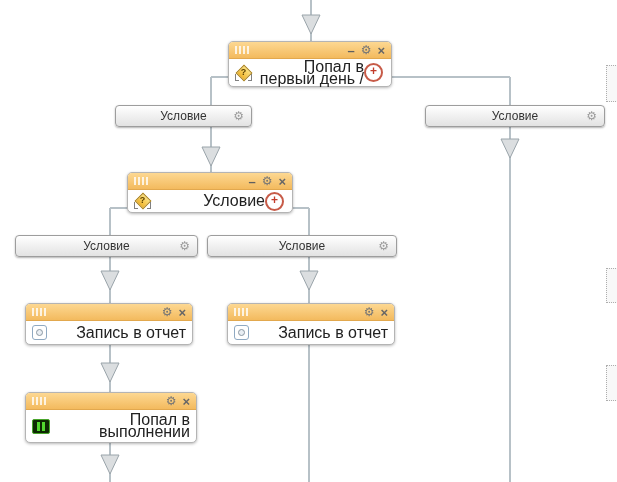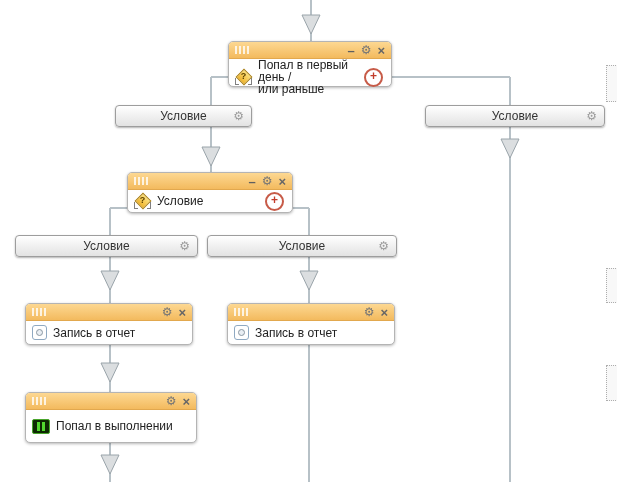--- a/index.html
+++ b/index.html
@@ -14,21 +14,21 @@
          border-bottom:1px solid #e2a84e;border-radius:4px 4px 0 0;display:flex;align-items:center;
          padding:0 6px;}
   .handle{display:flex;gap:2px;align-items:center;cursor:move;}
   .handle i{display:block;width:2px;height:8px;background:rgba(255,255,255,.78);}
   .hdr-controls{margin-left:auto;display:flex;align-items:center;gap:6px;}
   .hdr-btn{font-size:11px;line-height:15px;color:#6e6e6e;cursor:pointer;}
   .hdr-btn.minimize{font-weight:bold;font-size:13px;color:#5f5f5f;}
   .hdr-btn.settings{font-size:12px;color:#757575;}
   .hdr-btn.close{font-size:13px;font-weight:bold;color:#666;}
   .block-body{flex:1;display:flex;align-items:center;padding:0 6px;}
-  .title{margin-left:6px;font-size:12px;color:#222;line-height:12px;flex:1;}
+  .title{margin-left:6px;font-size:16px;color:#222;line-height:12px;flex:1;text-align:right;}
   .title span{display:block;}
   .add-btn{flex:0 0 auto;width:15px;height:15px;border:2px solid #c75b48;border-radius:50%;
          color:#c23b2a;background:#fff;font-size:12px;font-weight:bold;line-height:13px;
          text-align:center;margin-right:2px;cursor:pointer;}
 
   
   .branch-btn{position:absolute;z-index:2;height:22px;box-sizing:border-box;
          background:linear-gradient(#ffffff,#e2e2e2);border:1px solid #9d9d9d;border-radius:4px;
          box-shadow:0 1px 2px rgba(0,0,0,.3);display:flex;align-items:center;justify-content:center;
          cursor:pointer;}
@@ -99,21 +99,20 @@
         </div>
         <div class="block-body">
           <span class="icon-condition">
             <span class="dia"></span>
             <span class="hook-l"></span>
             <span class="hook-r"></span>
             <span class="q">?</span>
           </span>
           <div class="title">
             <span>Попал в первый день /</span>
-            <span>или раньше</span>
           </div>
           <span class="add-btn">+</span>
         </div>
       </div>
       <div class="block" style="left: 127px; top: 172px; width: 166px; height: 41px;">
         <div class="block-header">
           <span class="handle">
             <i></i>
             <i></i>
             <i></i>

